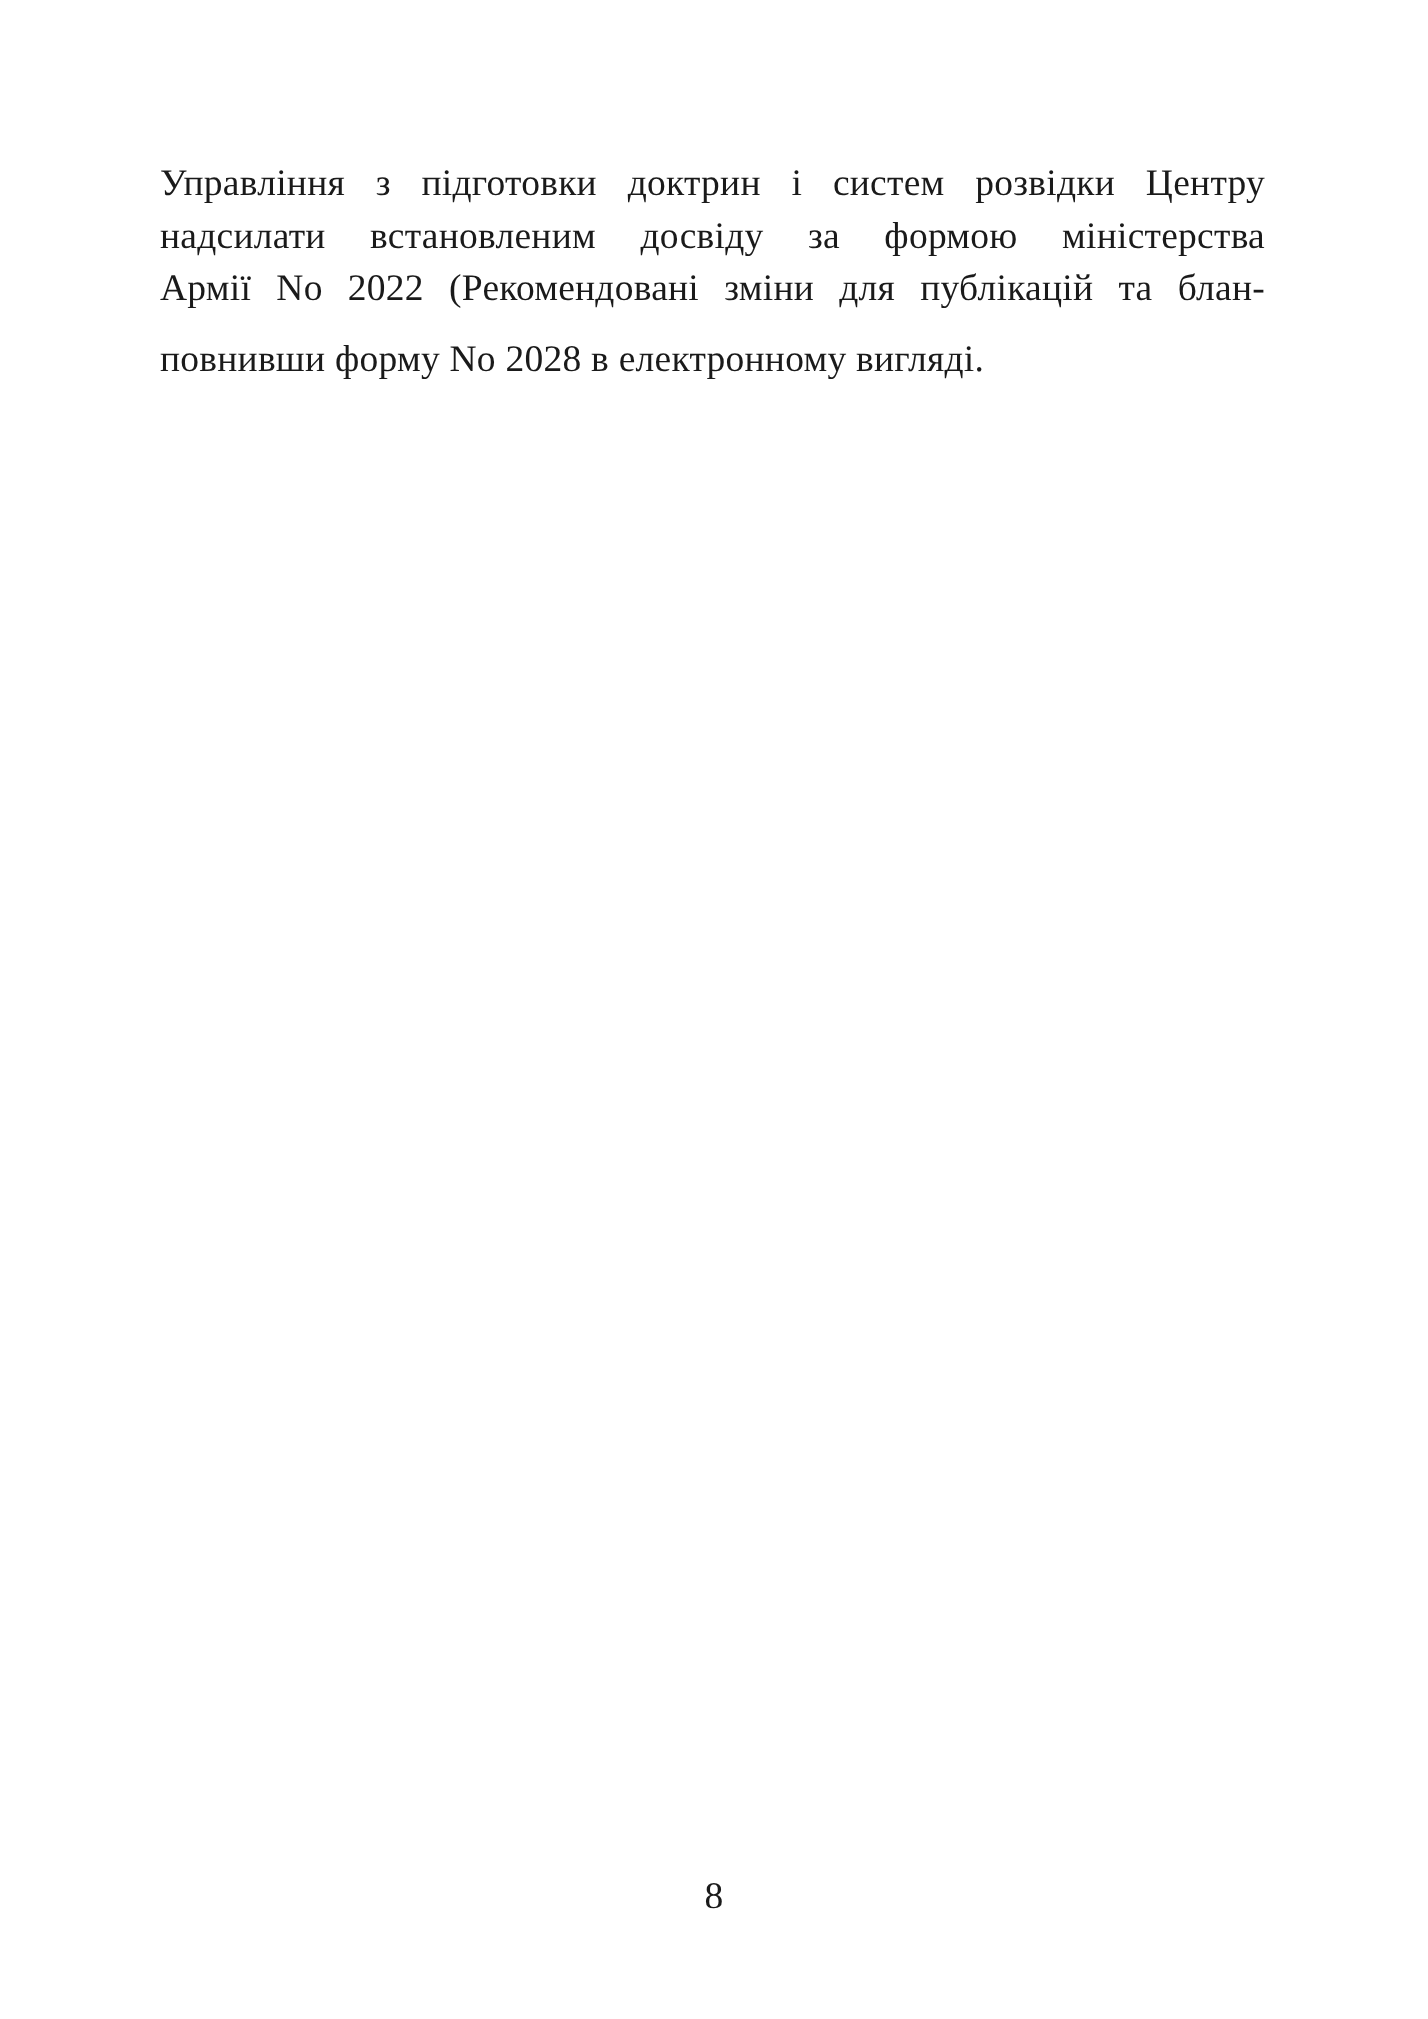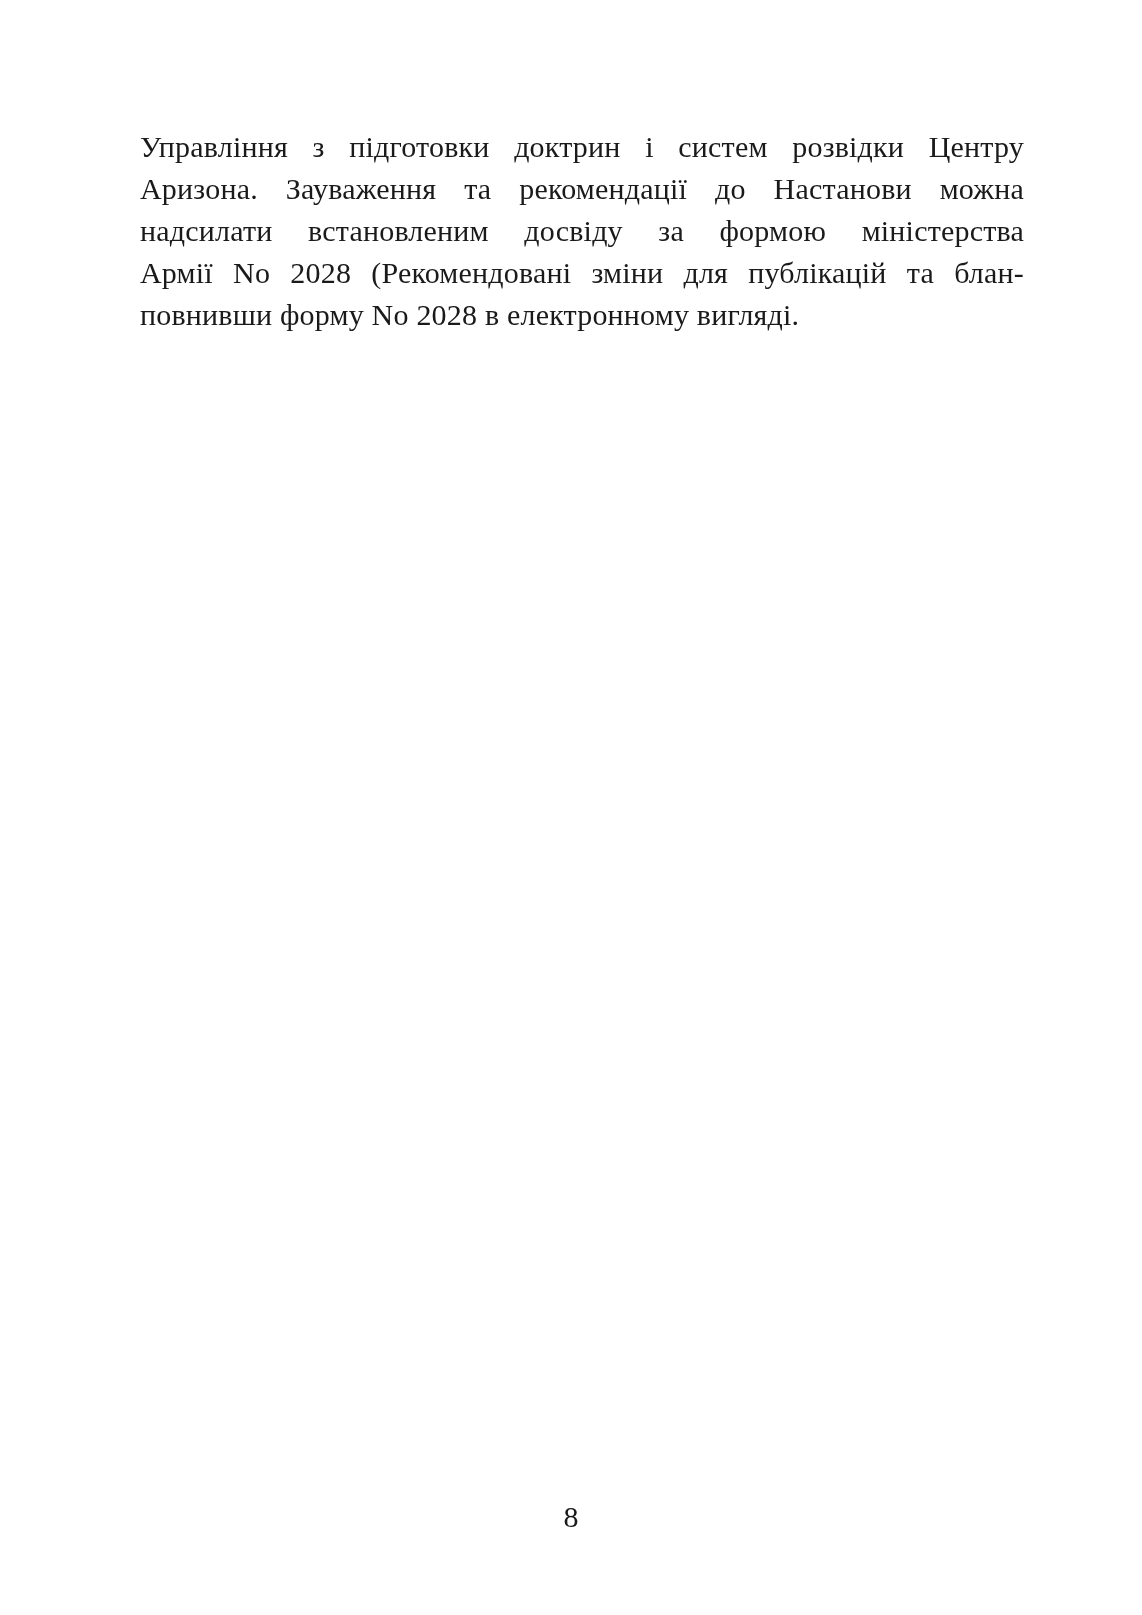--- a/index.html
+++ b/index.html
@@ -11,51 +11,51 @@
     position: relative;
     width: 1142px;
     height: 1615px;
     background: #ffffff;
     overflow: hidden;
     font-family: "Liberation Serif", "DejaVu Serif", serif;
     color: #1a1a1a;
   }
   .text-block {
     position: absolute;
-    left: 140px;
+    left: 128px;
     top: 126px;
     width: 884px;
     font-size: 30px;
     line-height: 42px;
     letter-spacing: 0.2px;
   }
   .line {
     text-align: justify;
     text-align-last: justify;
     white-space: normal;
   }
   .line.last {
     text-align-last: left;
+    margin-top: 15px;
   }
   .page-number {
     position: absolute;
     left: 0;
     top: 1496px;
     width: 100%;
     text-align: center;
     font-size: 30px;
     line-height: 42px;
     color: #1a1a1a;
   }
 </style>
 </head>
 <body>
 
 <div class="page">
   <div class="text-block">
     <div class="line">Управління з підготовки доктрин і систем розвідки Центру</div>
-    <div class="line">Аризона. Зауваження та рекомендації до Настанови можна</div>
     <div class="line">надсилати встановленим досвіду за формою міністерства</div>
-    <div class="line">Армії No 2028 (Рекомендовані зміни для публікацій та блан-</div>
+    <div class="line">Армії No 2022 (Рекомендовані зміни для публікацій та блан-</div>
     <div class="line last">повнивши форму No 2028 в електронному вигляді.</div>
   </div>
   <div class="page-number">8</div>
 </div>
 
 </body></html>

